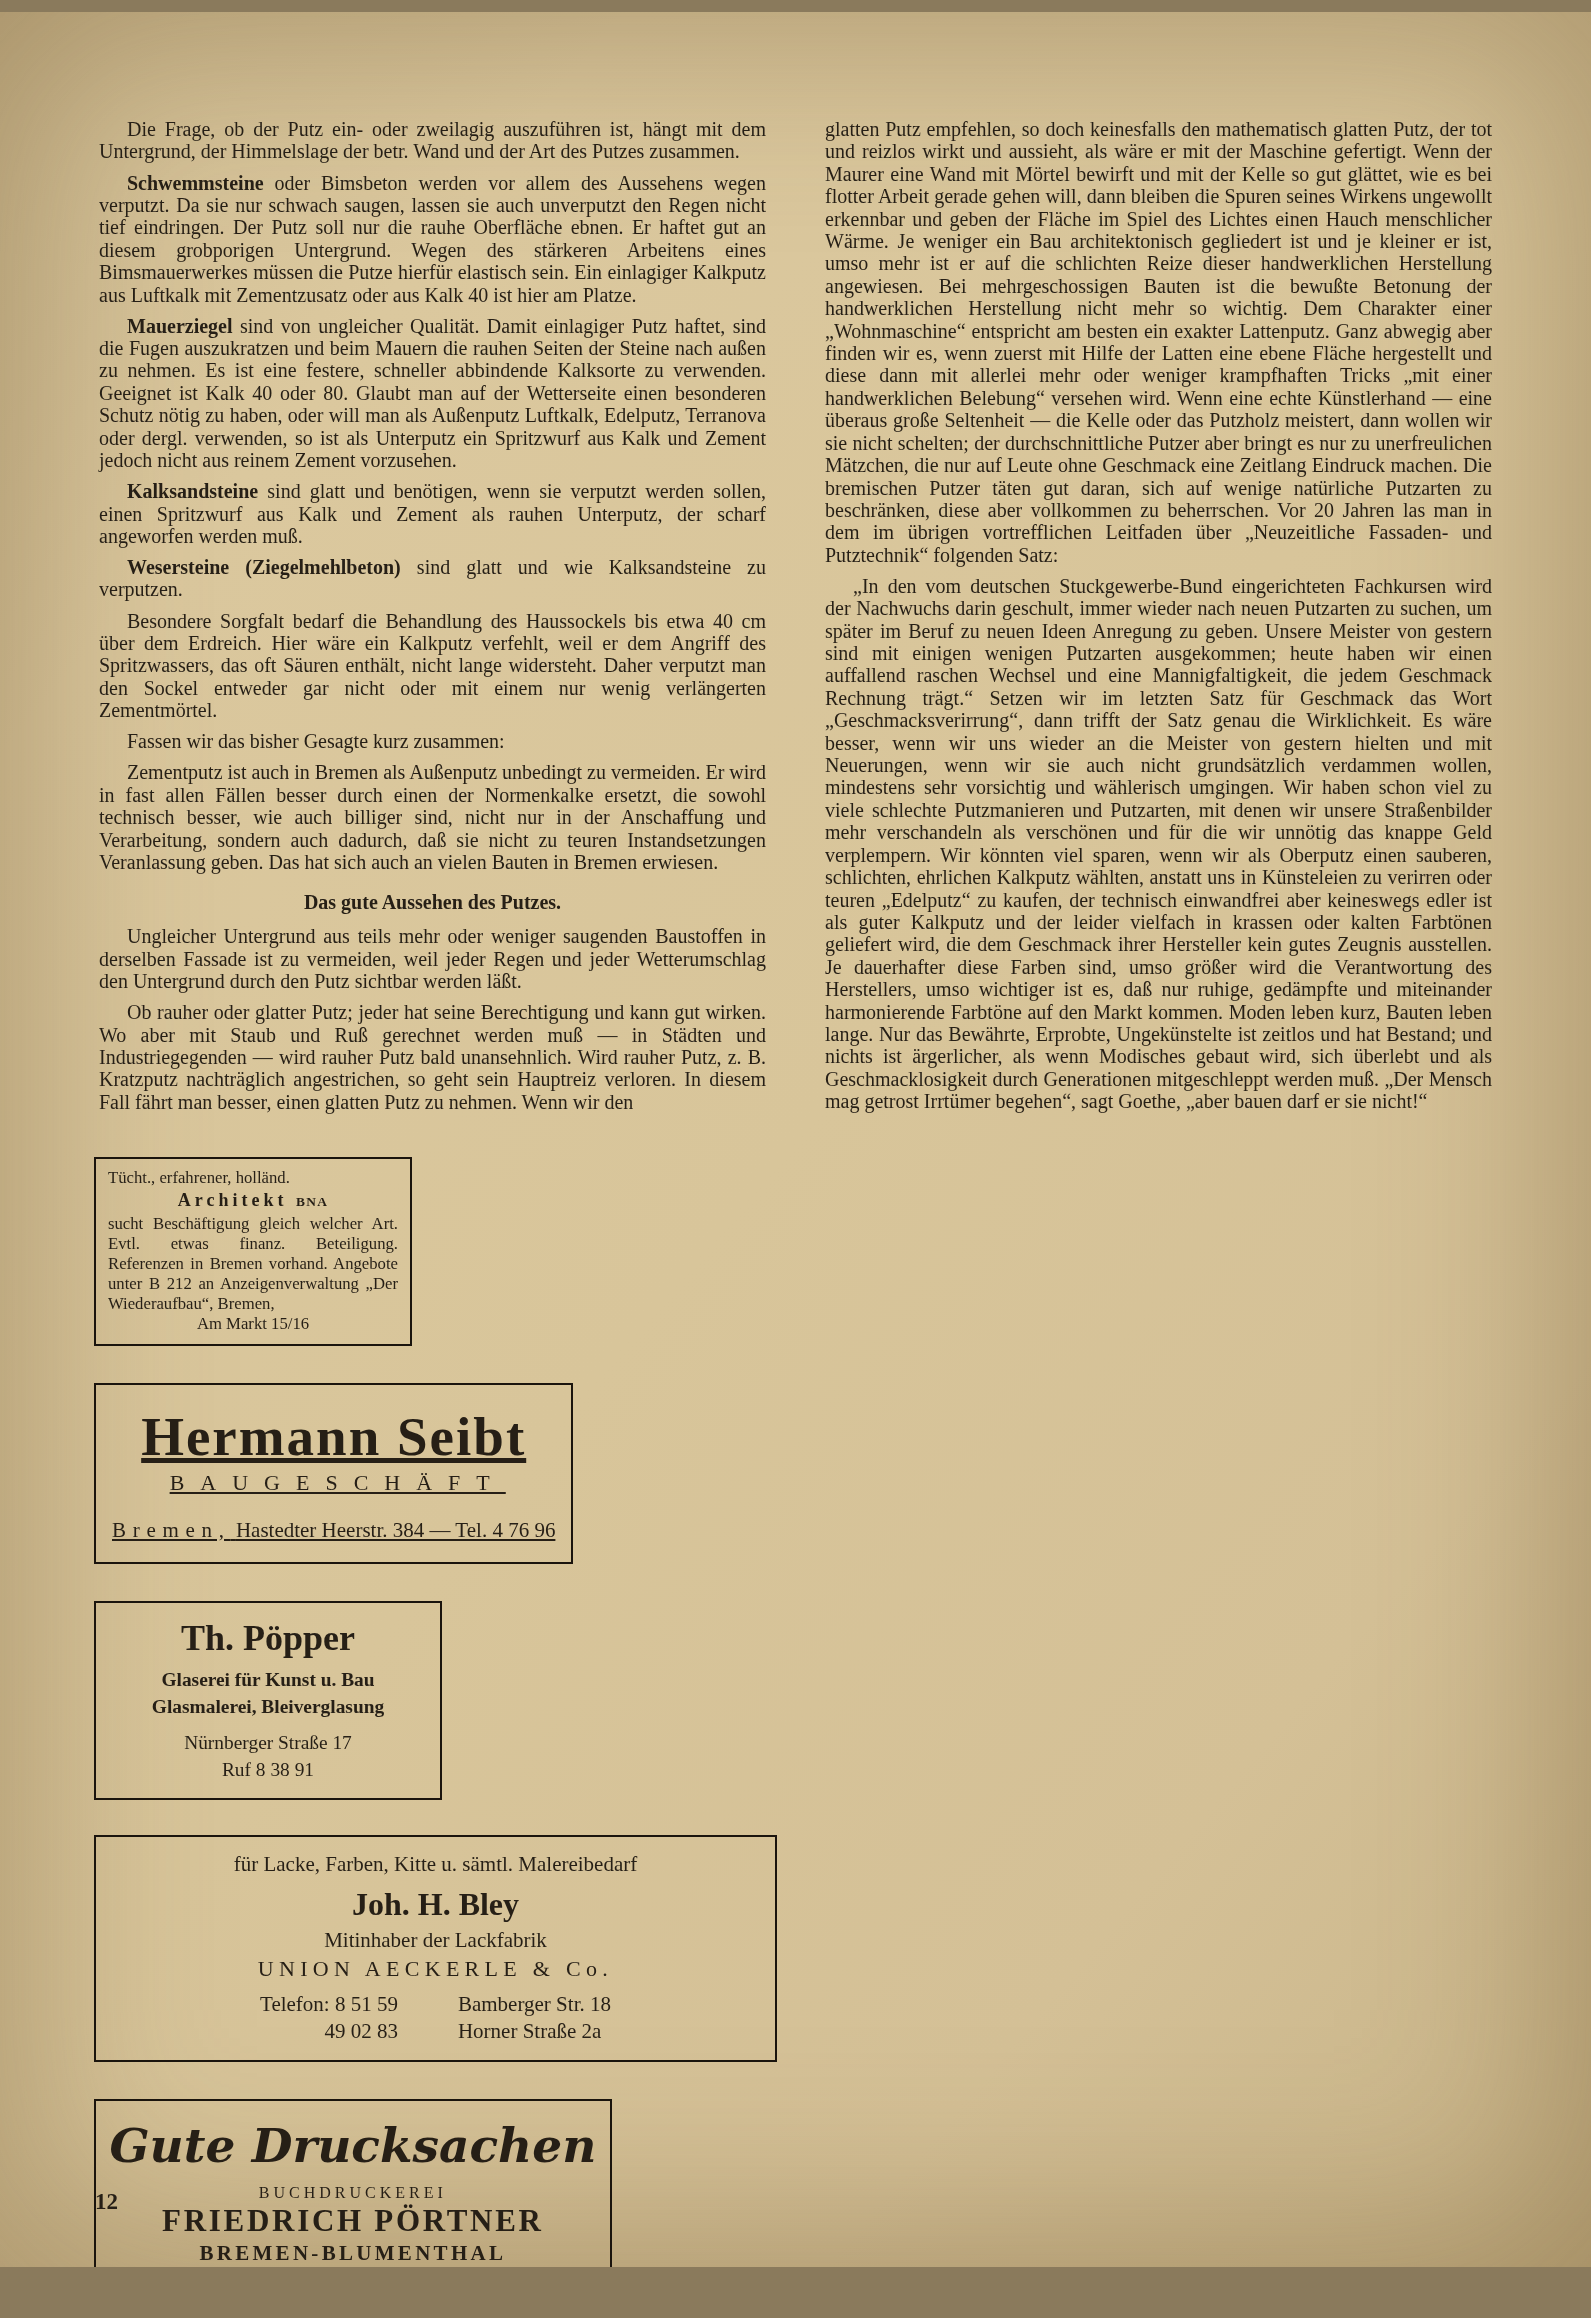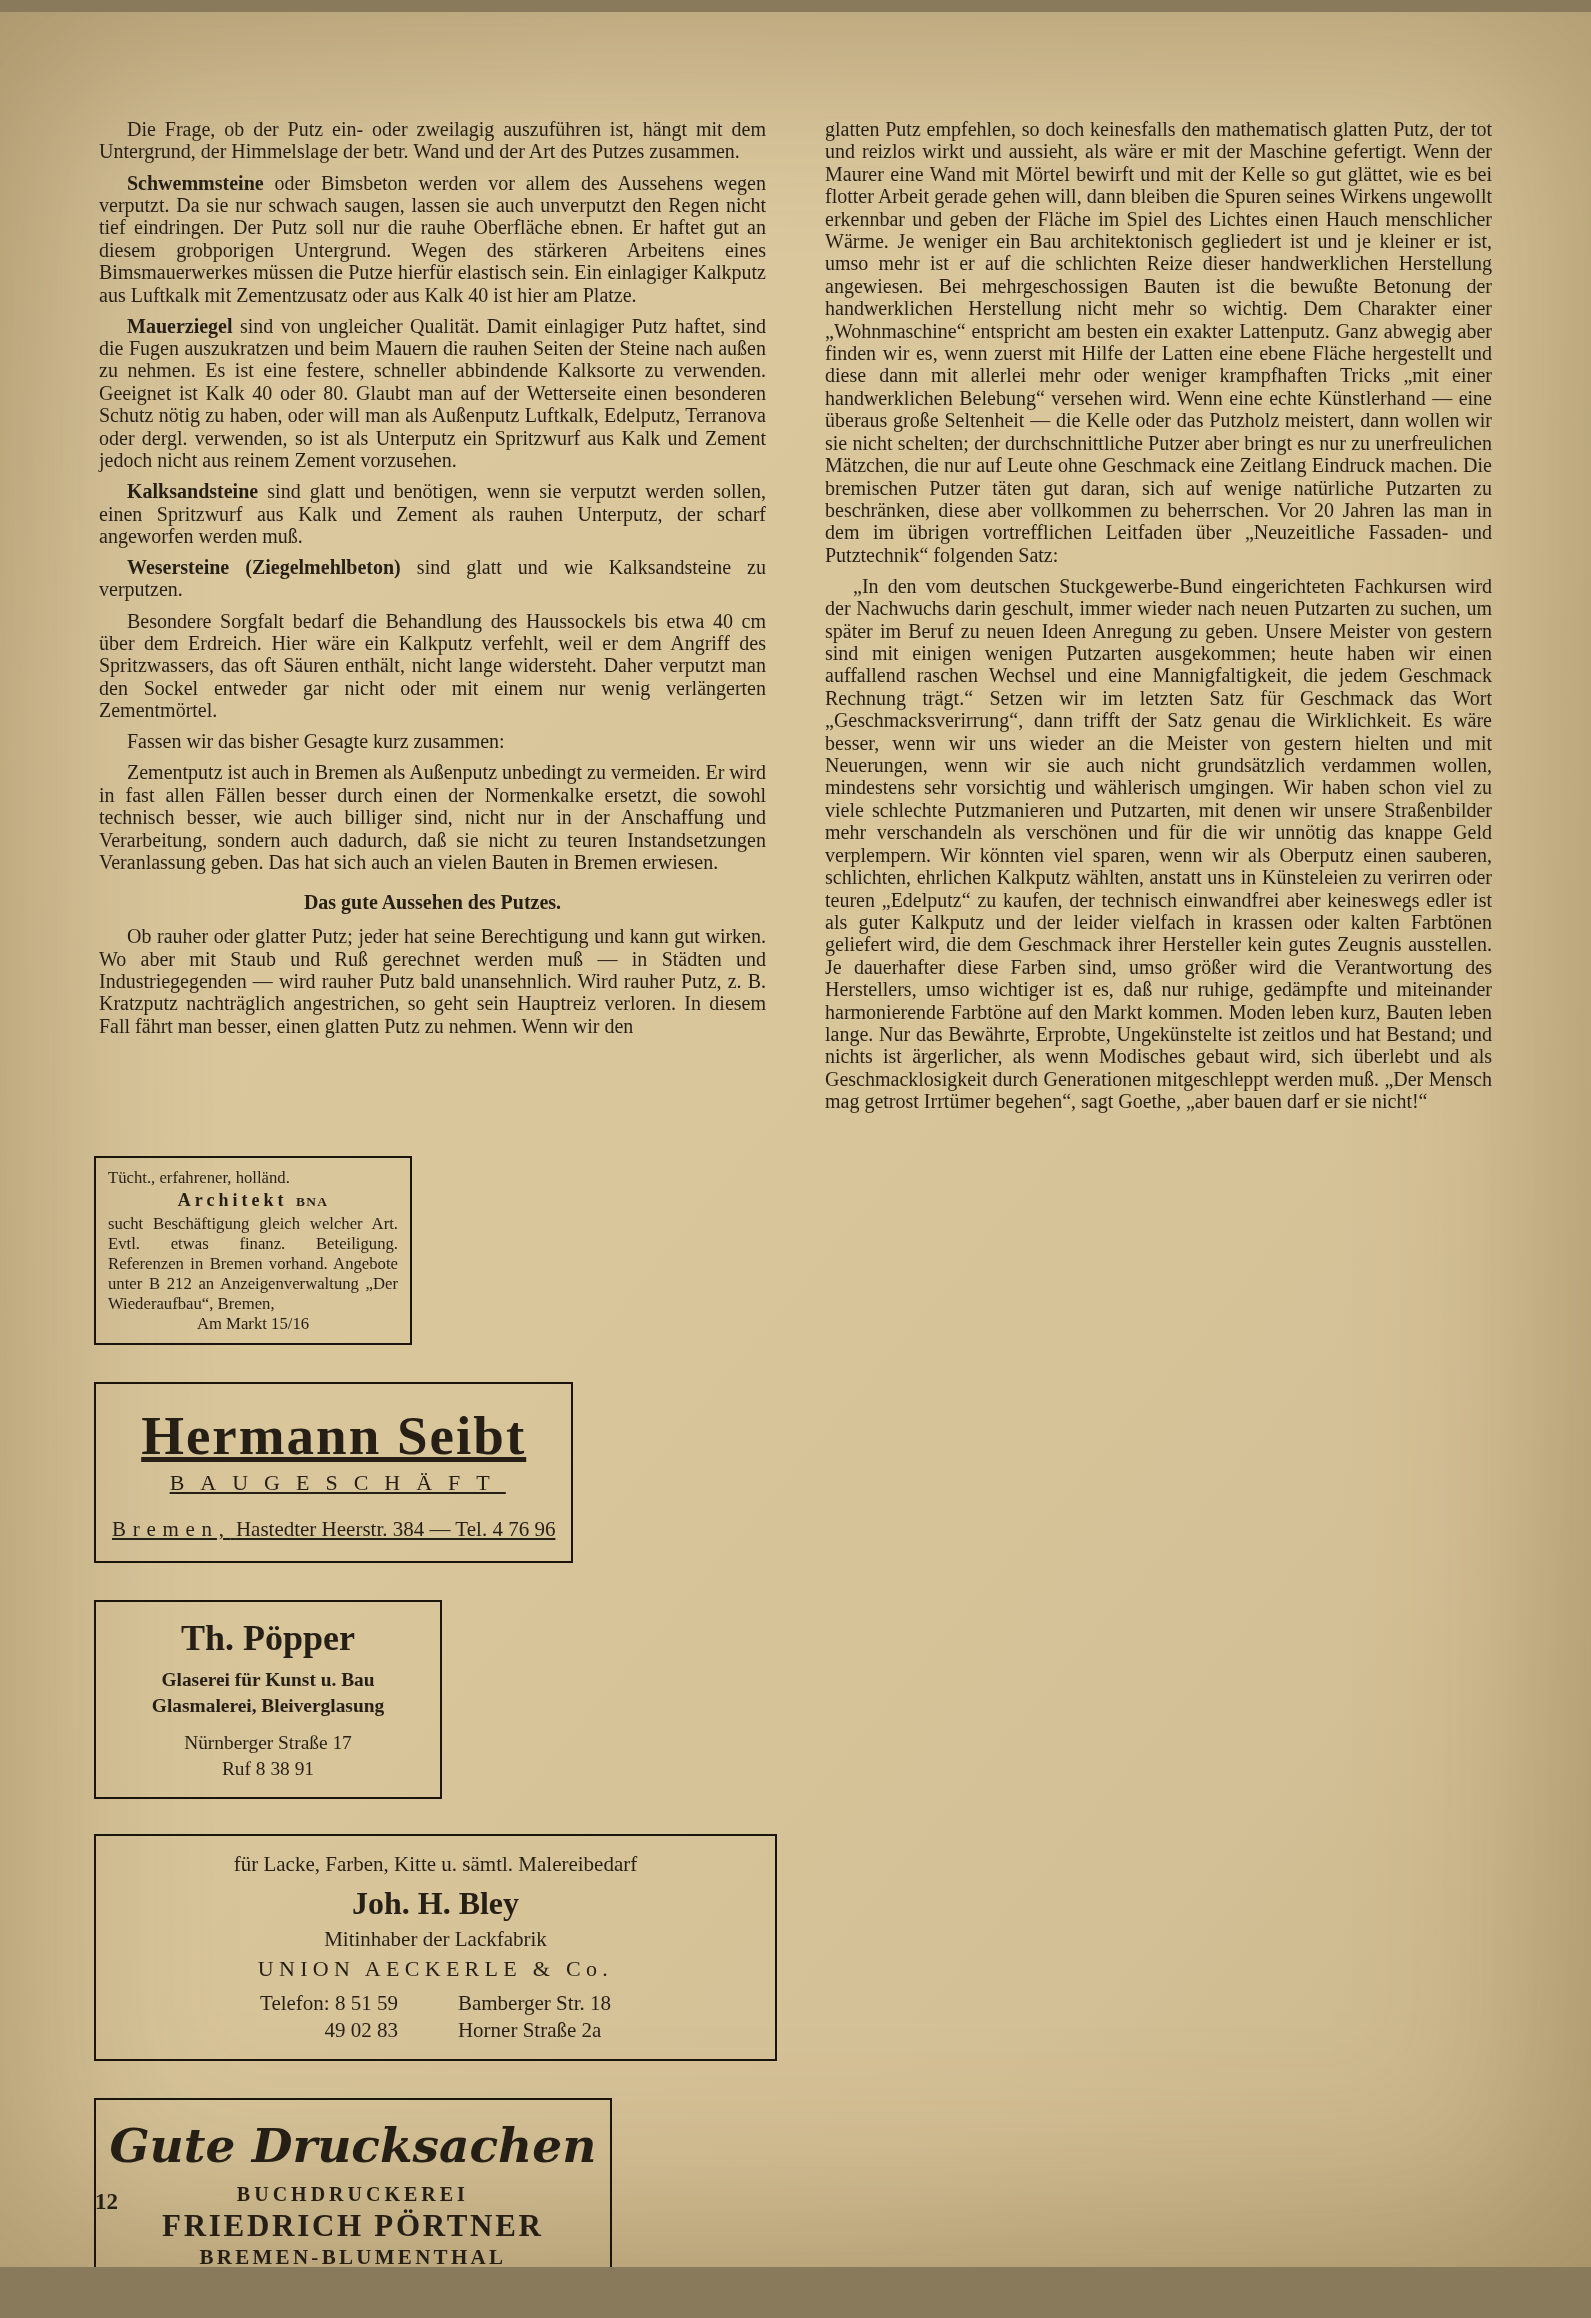--- a/index.html
+++ b/index.html
@@ -44,21 +44,21 @@
   .bley-line1 { }
   .bley-fach { letter-spacing:2.7px; }
   .bley-name { font-size:32px; font-weight:bold; margin:5.3px 0 1.3px 0; }
   .bley-union { letter-spacing:5.3px; font-size:22px; margin-top:1.3px; }
   .bley-contact { margin-top:6.7px; display:flex; justify-content:center; gap:60px; }
   .bc-col { text-align:left; }
   .bc-col.right-al { text-align:right; }
 
   .ad-poertner { flex:1; text-align:center; padding:17.4px 13.4px; }
   .gp-script { font-size:47px; font-style:italic; font-weight:bold; font-family:"DejaVu Serif", serif; margin-bottom:10.7px; }
-  .gp-line1 { font-size:20px; font-weight:bold; letter-spacing:4px; }
+  .gp-line1 { font-size:16px; font-weight:normal; letter-spacing:4px; }
   .gp-name { font-size:31px; font-weight:bold; letter-spacing:2.7px; margin:1.3px 0; }
   .gp-line2 { font-size:21px; font-weight:bold; letter-spacing:3.3px; }
   .gp-line3 { font-size:20px; font-weight:bold; margin-top:5.3px; }
 
   .page-num { position:absolute; left:95px; bottom:52px; font-size:23px; font-weight:bold; }
 </style>
 </head>
 <body>
 
 <div class="page">
@@ -68,20 +68,21 @@
     <div class="col">
       <p class="para"><span>Die Frage, ob der Putz ein- oder zweilagig auszuführen ist, hängt mit dem Untergrund, der Himmelslage der betr. Wand und der Art des Putzes zusammen.</span></p>
       <p class="para"><strong class="lead">Schwemmsteine</strong><span> oder Bimsbeton werden vor allem des Aussehens wegen verputzt. Da sie nur schwach saugen, lassen sie auch unverputzt den Regen nicht tief eindringen. Der Putz soll nur die rauhe Oberfläche ebnen. Er haftet gut an diesem grobporigen Untergrund. Wegen des stärkeren Arbeitens eines Bimsmauerwerkes müssen die Putze hierfür elastisch sein. Ein einlagiger Kalkputz aus Luftkalk mit Zementzusatz oder aus Kalk 40 ist hier am Platze.</span></p>
       <p class="para"><strong class="lead">Mauerziegel</strong><span> sind von ungleicher Qualität. Damit einlagiger Putz haftet, sind die Fugen auszukratzen und beim Mauern die rauhen Seiten der Steine nach außen zu nehmen. Es ist eine festere, schneller abbindende Kalksorte zu verwenden. Geeignet ist Kalk 40 oder 80. Glaubt man auf der Wetterseite einen besonderen Schutz nötig zu haben, oder will man als Außenputz Luftkalk, Edelputz, Terranova oder dergl. verwenden, so ist als Unterputz ein Spritzwurf aus Kalk und Zement jedoch nicht aus reinem Zement vorzusehen.</span></p>
       <p class="para"><strong class="lead">Kalksandsteine</strong><span> sind glatt und benötigen, wenn sie verputzt werden sollen, einen Spritzwurf aus Kalk und Zement als rauhen Unterputz, der scharf angeworfen werden muß.</span></p>
       <p class="para"><strong class="lead">Wesersteine (Ziegelmehlbeton)</strong><span> sind glatt und wie Kalksandsteine zu verputzen.</span></p>
       <p class="para"><span>Besondere Sorgfalt bedarf die Behandlung des Haussockels bis etwa 40 cm über dem Erdreich. Hier wäre ein Kalkputz verfehlt, weil er dem Angriff des Spritzwassers, das oft Säuren enthält, nicht lange widersteht. Daher verputzt man den Sockel entweder gar nicht oder mit einem nur wenig verlängerten Zementmörtel.</span></p>
       <p class="para"><span>Fassen wir das bisher Gesagte kurz zusammen:</span></p>
       <p class="para"><span>Zementputz ist auch in Bremen als Außenputz unbedingt zu vermeiden. Er wird in fast allen Fällen besser durch einen der Normenkalke ersetzt, die sowohl technisch besser, wie auch billiger sind, nicht nur in der Anschaffung und Verarbeitung, sondern auch dadurch, daß sie nicht zu teuren Instandsetzungen Veranlassung geben. Das hat sich auch an vielen Bauten in Bremen erwiesen.</span></p>
       <h3 class="heading">Das gute Aussehen des Putzes.</h3>
+      <p class="para"><span>Ungleicher Untergrund aus teils mehr oder weniger saugenden Baustoffen in derselben Fassade ist zu vermeiden, weil jeder Regen und jeder Wetterumschlag den Untergrund durch den Putz sichtbar werden läßt.</span></p>
       <p class="para"><span>Ob rauher oder glatter Putz; jeder hat seine Berechtigung und kann gut wirken. Wo aber mit Staub und Ruß gerechnet werden muß — in Städten und Industriegegenden — wird rauher Putz bald unansehnlich. Wird rauher Putz, z. B. Kratzputz nachträglich angestrichen, so geht sein Hauptreiz verloren. In diesem Fall fährt man besser, einen glatten Putz zu nehmen. Wenn wir den</span></p>
     </div>
 
     <div class="col">
       <p class="para no-indent"><span>glatten Putz empfehlen, so doch keinesfalls den mathematisch glatten Putz, der tot und reizlos wirkt und aussieht, als wäre er mit der Maschine gefertigt. Wenn der Maurer eine Wand mit Mörtel bewirft und mit der Kelle so gut glättet, wie es bei flotter Arbeit gerade gehen will, dann bleiben die Spuren seines Wirkens ungewollt erkennbar und geben der Fläche im Spiel des Lichtes einen Hauch menschlicher Wärme. Je weniger ein Bau architektonisch gegliedert ist und je kleiner er ist, umso mehr ist er auf die schlichten Reize dieser handwerklichen Herstellung angewiesen. Bei mehrgeschossigen Bauten ist die bewußte Betonung der handwerklichen Herstellung nicht mehr so wichtig. Dem Charakter einer „Wohnmaschine“ entspricht am besten ein exakter Lattenputz. Ganz abwegig aber finden wir es, wenn zuerst mit Hilfe der Latten eine ebene Fläche hergestellt und diese dann mit allerlei mehr oder weniger krampfhaften Tricks „mit einer handwerklichen Belebung“ versehen wird. Wenn eine echte Künstlerhand — eine überaus große Seltenheit — die Kelle oder das Putzholz meistert, dann wollen wir sie nicht schelten; der durchschnittliche Putzer aber bringt es nur zu unerfreulichen Mätzchen, die nur auf Leute ohne Geschmack eine Zeitlang Eindruck machen. Die bremischen Putzer täten gut daran, sich auf wenige natürliche Putzarten zu beschränken, diese aber vollkommen zu beherrschen. Vor 20 Jahren las man in dem im übrigen vortrefflichen Leitfaden über „Neuzeitliche Fassaden- und Putztechnik“ folgenden Satz:</span></p>
       <p class="para"><span>„In den vom deutschen Stuckgewerbe-Bund eingerichteten Fachkursen wird der Nachwuchs darin geschult, immer wieder nach neuen Putzarten zu suchen, um später im Beruf zu neuen Ideen Anregung zu geben. Unsere Meister von gestern sind mit einigen wenigen Putzarten ausgekommen; heute haben wir einen auffallend raschen Wechsel und eine Mannigfaltigkeit, die jedem Geschmack Rechnung trägt.“ Setzen wir im letzten Satz für Geschmack das Wort „Geschmacksverirrung“, dann trifft der Satz genau die Wirklichkeit. Es wäre besser, wenn wir uns wieder an die Meister von gestern hielten und mit Neuerungen, wenn wir sie auch nicht grundsätzlich verdammen wollen, mindestens sehr vorsichtig und wählerisch umgingen. Wir haben schon viel zu viele schlechte Putzmanieren und Putzarten, mit denen wir unsere Straßenbilder mehr verschandeln als verschönen und für die wir unnötig das knappe Geld verplempern. Wir könnten viel sparen, wenn wir als Oberputz einen sauberen, schlichten, ehrlichen Kalkputz wählten, anstatt uns in Künsteleien zu verirren oder teuren „Edelputz“ zu kaufen, der technisch einwandfrei aber keineswegs edler ist als guter Kalkputz und der leider vielfach in krassen oder kalten Farbtönen geliefert wird, die dem Geschmack ihrer Hersteller kein gutes Zeugnis ausstellen. Je dauerhafter diese Farben sind, umso größer wird die Verantwortung des Herstellers, umso wichtiger ist es, daß nur ruhige, gedämpfte und miteinander harmonierende Farbtöne auf den Markt kommen. Moden leben kurz, Bauten leben lange. Nur das Bewährte, Erprobte, Ungekünstelte ist zeitlos und hat Bestand; und nichts ist ärgerlicher, als wenn Modisches gebaut wird, sich überlebt und als Geschmacklosigkeit durch Generationen mitgeschleppt werden muß. „Der Mensch mag getrost Irrtümer begehen“, sagt Goethe, „aber bauen darf er sie nicht!“</span></p>
     </div>
 
   </div>
 

